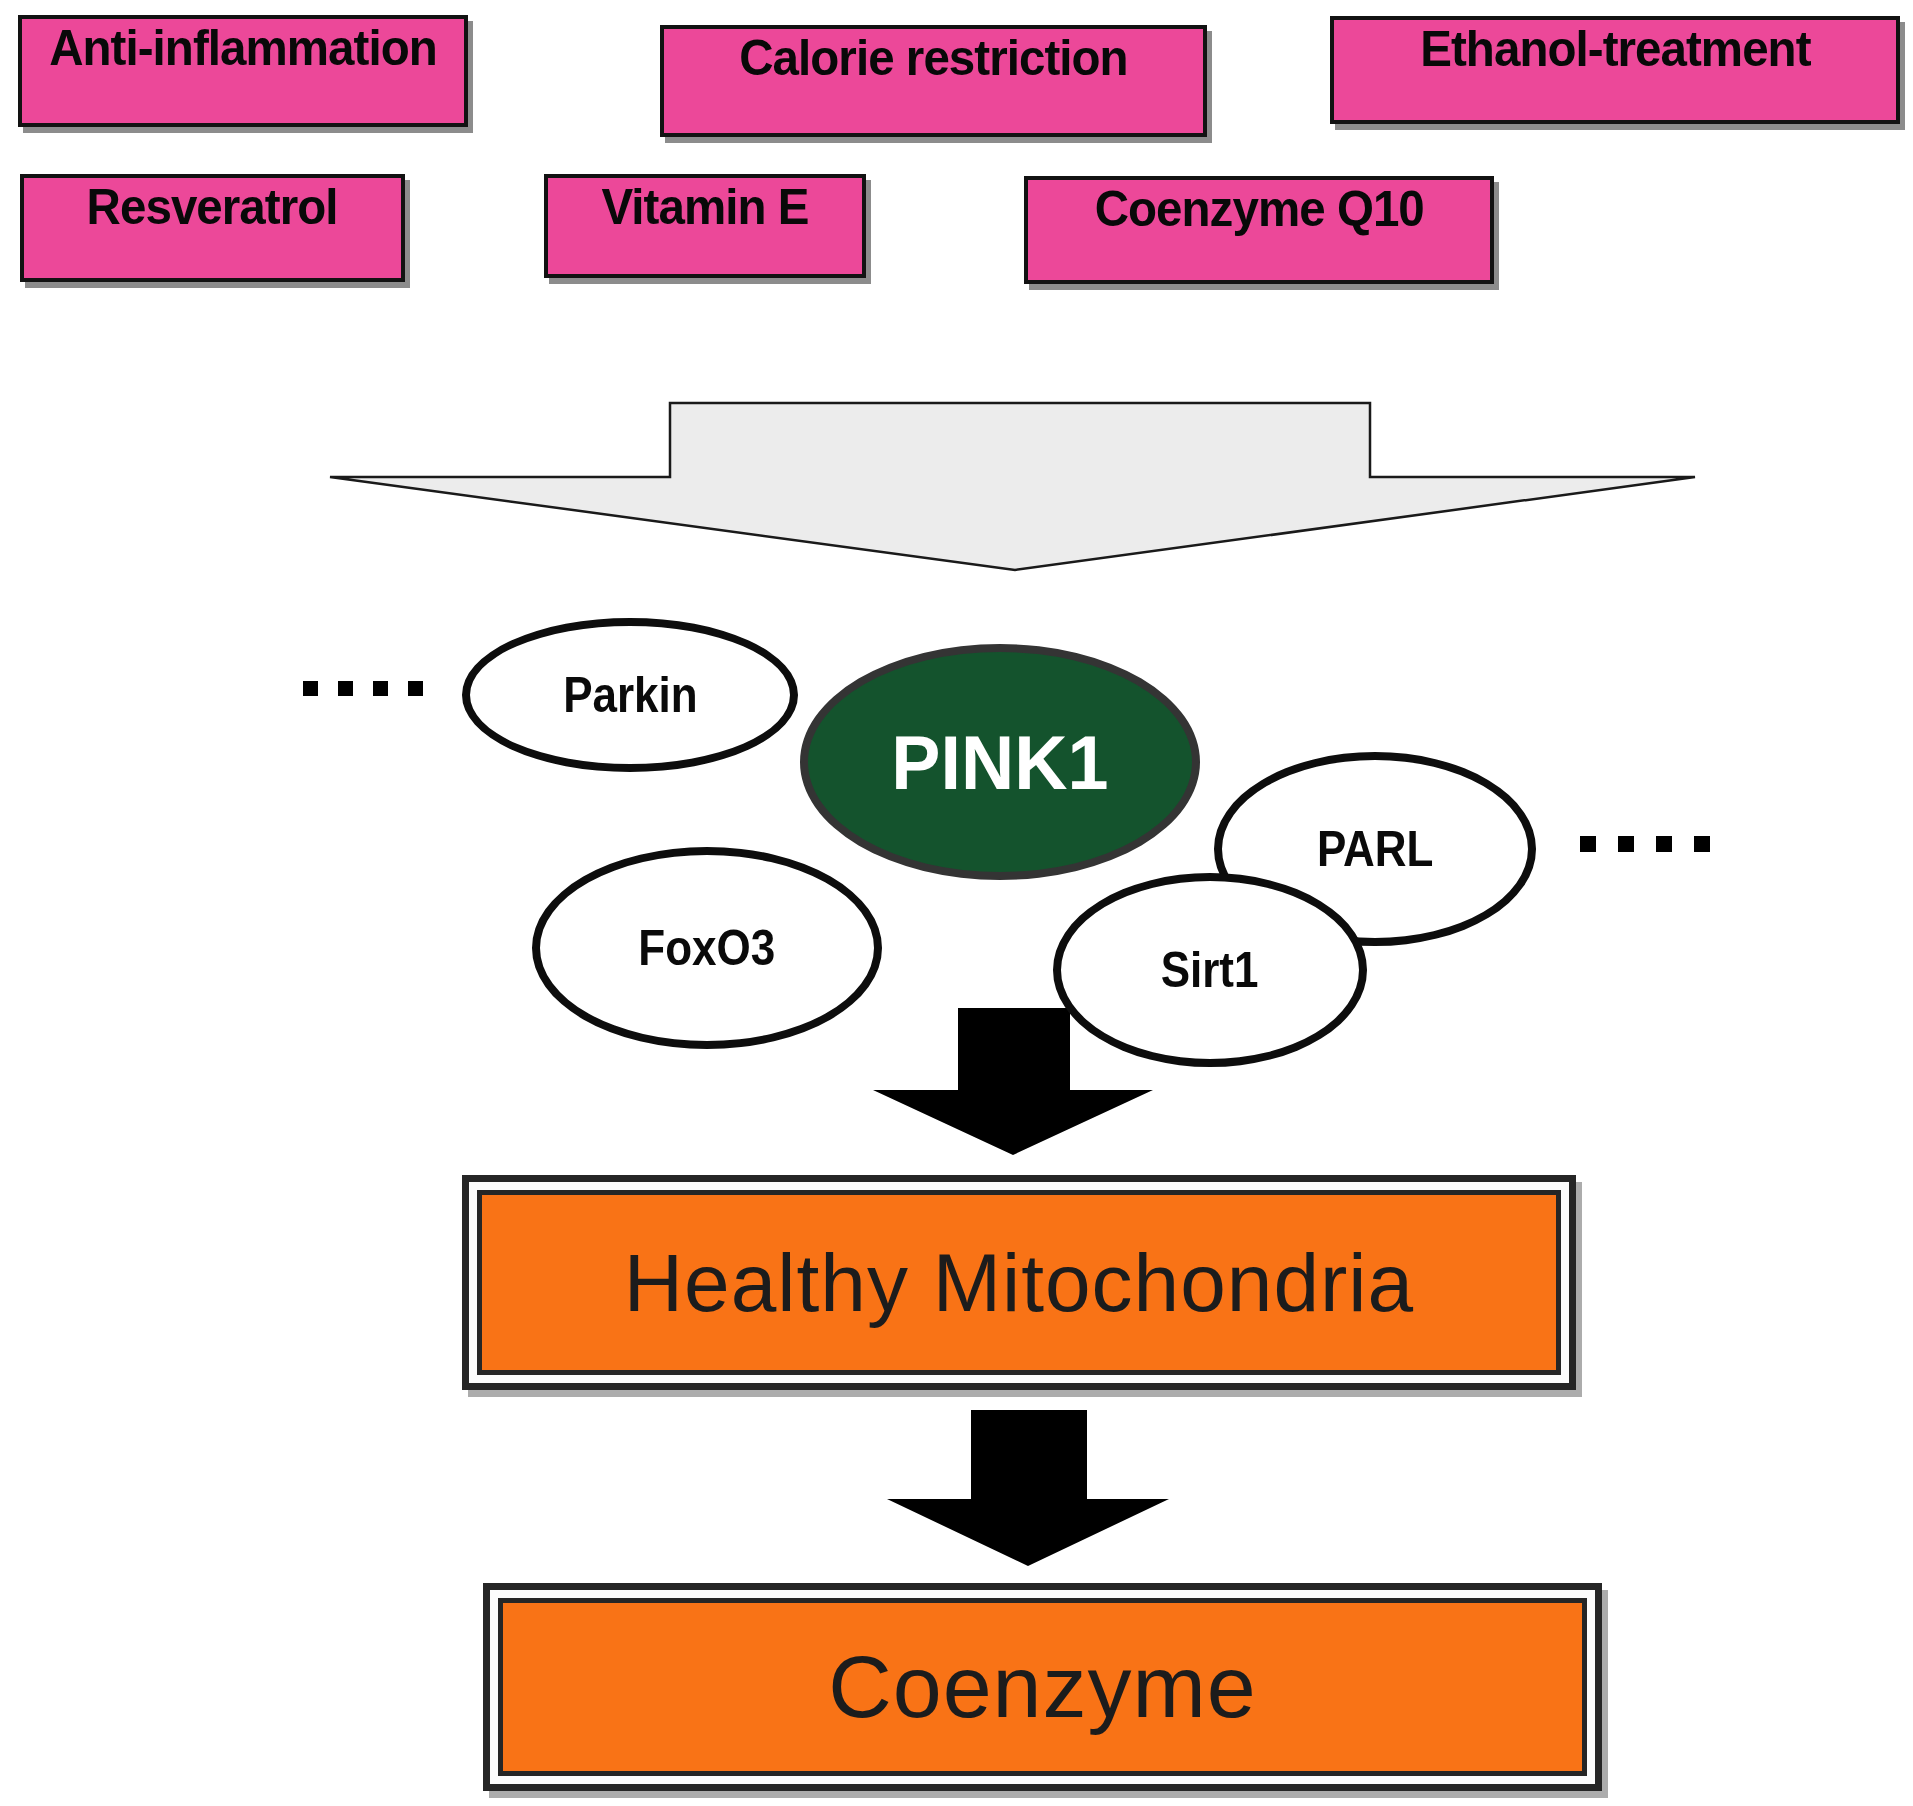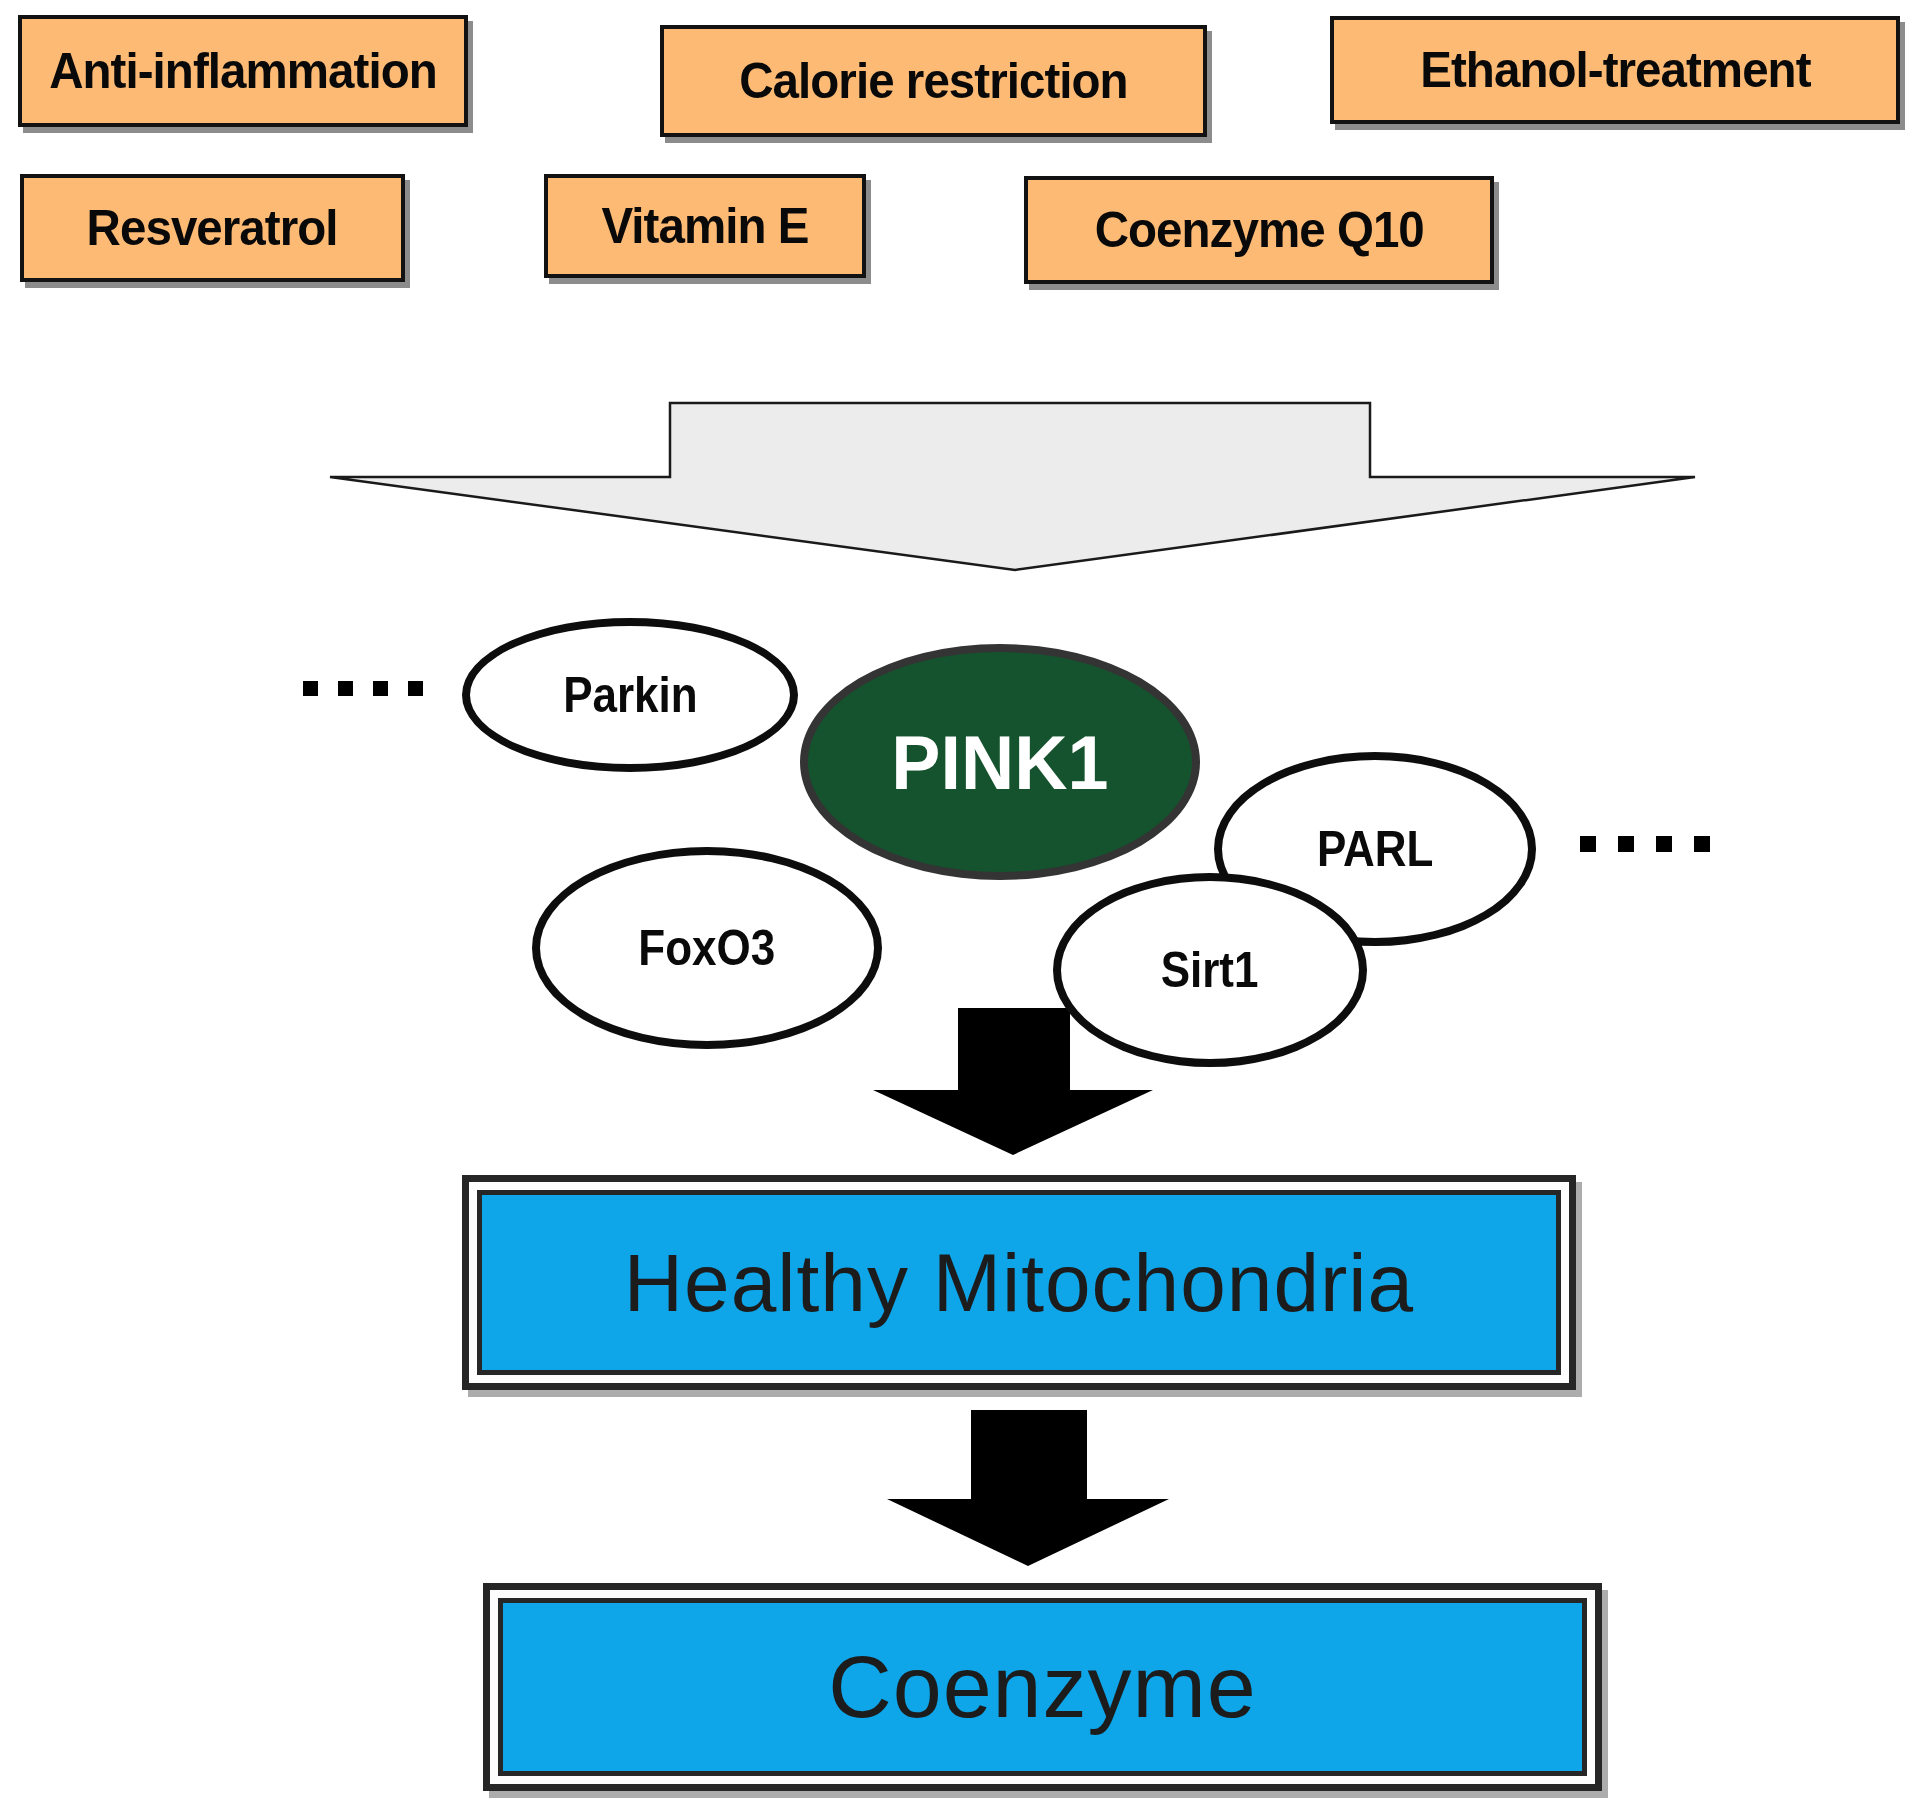--- a/index.html
+++ b/index.html
@@ -6,24 +6,24 @@
   #canvas{
     position:relative;
     width:1913px;height:1806px;
     background:#ffffff;
     font-family:"Liberation Sans", sans-serif;
     overflow:hidden;
   }
   
   .gbox{
     position:absolute;
-    background:#fdba74;
+    background:#ec4899;
     border:4px solid #121212;
     box-shadow:5px 6px 0 rgba(45,45,45,.55);
-    display:flex;align-items:center;justify-content:center;
+    display:flex;align-items:flex-start;justify-content:center;
     box-sizing:border-box;
   }
   .gbox .lbl{
     font-weight:bold;
     font-size:50px;
     letter-spacing:-1px;
     color:#090909;
     transform:scaleX(.95);
     white-space:nowrap;
   }
@@ -64,21 +64,21 @@
     position:absolute;
     border:7px solid #262626;
     background:#fdfdfd;
     padding:8px;
     box-sizing:border-box;
     box-shadow:6px 7px 0 rgba(70,70,70,.45);
   }
   .outbox .inner{
     width:100%;height:100%;
     border:5px solid #262626;
-    background:#0ea5e9;
+    background:#f97316;
     box-sizing:border-box;
     display:flex;align-items:center;justify-content:center;
   }
   .outbox .lbl{
     font-weight:400;
     color:#1c1c1c;
     letter-spacing:1px;
     white-space:nowrap;
   }
   #outcome-healthy .lbl{font-size:82px;}

